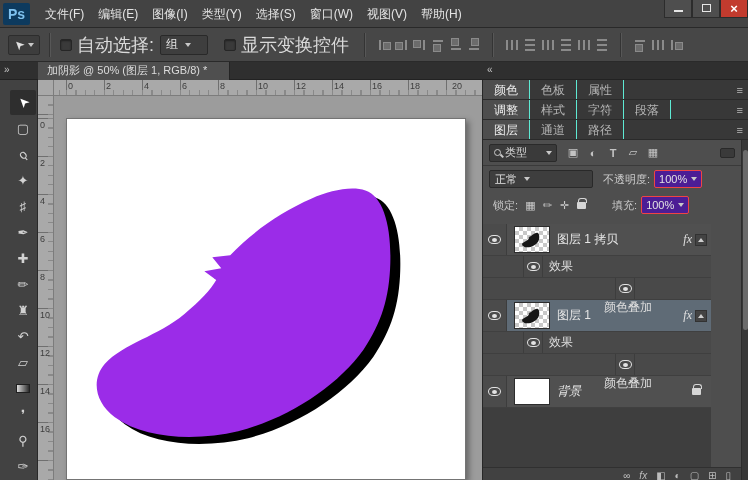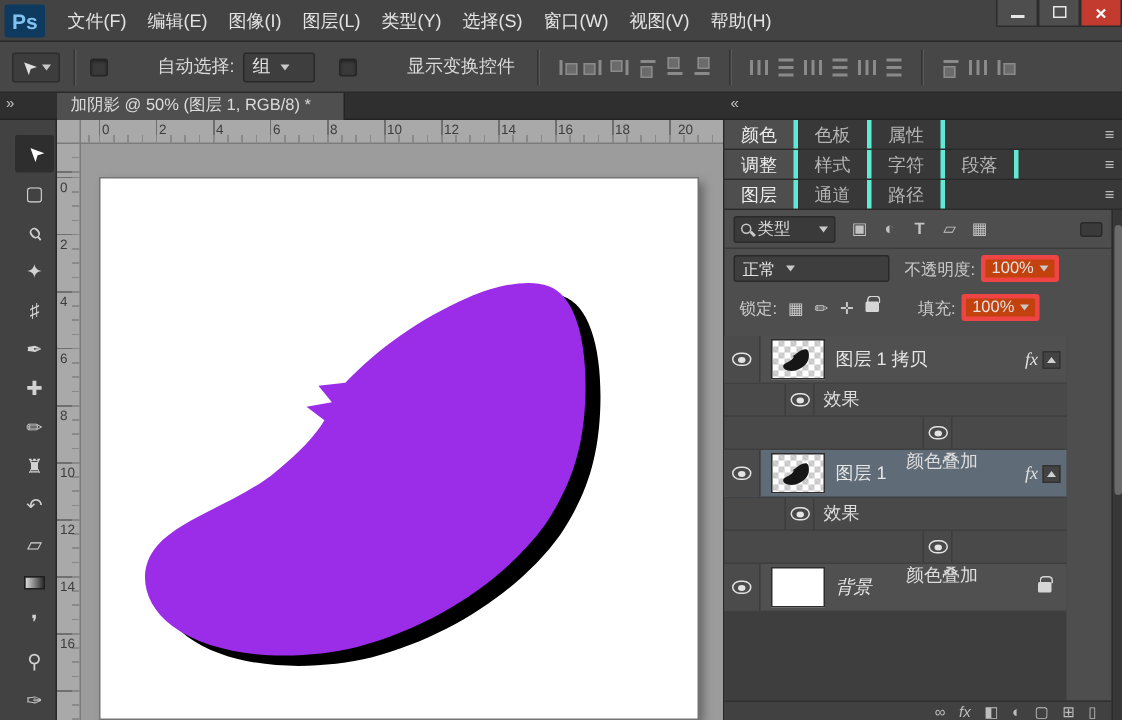--- a/index.html
+++ b/index.html
@@ -15,21 +15,21 @@
   .win-btn.close{background:#c23b2e;color:#fff;font-size:13px;font-weight:bold;}
   .min-glyph{width:9px;height:2px;background:#e6e6e6;margin-top:6px;}
   .restore-glyph{width:9px;height:8px;border:1px solid #e6e6e6;background:transparent;}
 
   
   #optionsbar{position:absolute;left:0;top:28px;width:748px;height:34px;background:#474747;border-bottom:1px solid #2a2a2a;display:flex;align-items:center;}
   .tool-badge{display:flex;align-items:center;margin-left:8px;padding:3px 5px;background:#3d3d3d;border:1px solid #2d2d2d;border-radius:2px;color:#e0e0e0;}
   .tiny-arr{width:0;height:0;border-left:3.5px solid transparent;border-right:3.5px solid transparent;border-top:4px solid #c8c8c8;margin-left:4px;}
   .ob-sep{width:0;height:24px;border-left:1px solid #343434;border-right:1px solid #575757;margin:0 9px;}
   .cb{width:12px;height:12px;background:#3a3a3a;border:1px solid #262626;border-radius:2px;margin-right:5px;box-shadow:inset 0 1px 2px rgba(0,0,0,.45);flex:none;}
-  .ob-label{font-size:12px;color:#dadada;margin-right:6px;white-space:nowrap;margin-left:28px;}
+  .ob-label{font-size:18px;color:#dadada;margin-right:6px;white-space:nowrap;}
   .combo{height:20px;background:#3e3e3e;border:1px solid #292929;border-radius:2px;display:flex;align-items:center;padding:0 5px;color:#e2e2e2;font-size:12px;white-space:nowrap;}
   .combo .arr{width:0;height:0;border-left:3.5px solid transparent;border-right:3.5px solid transparent;border-top:4px solid #c8c8c8;margin-left:7px;}
   .ai,.di{width:14px;height:14px;position:relative;margin:0 2px;opacity:.5;flex:none;}
   .ai::before{content:'';position:absolute;left:2px;top:2px;width:2px;height:10px;background:#ccc;}
   .ai::after{content:'';position:absolute;left:6px;top:4px;width:6px;height:6px;background:#909090;border:1px solid #ccc;}
   .di::before{content:'';position:absolute;left:1px;top:2px;width:2px;height:10px;background:#ccc;box-shadow:5px 0 0 #ccc,10px 0 0 #ccc;}
   .r90{transform:rotate(90deg);} .r180{transform:rotate(180deg);} .r270{transform:rotate(270deg);}
 
   
   #docbar{position:absolute;left:0;top:62px;width:748px;height:18px;background:#2f2f2f;border-bottom:1px solid #222;}
@@ -55,34 +55,34 @@
   .ruler-v{position:absolute;left:0;top:16px;width:16px;height:384px;background:#a9a9a9;border-right:1px solid #7c7c7c;
     background-image:repeating-linear-gradient(180deg,#6f6f6f 0 1px,transparent 1px 38px);background-position:0 22px;}
   .ruler-v .minors{position:absolute;right:0;top:0;width:5px;height:100%;background:repeating-linear-gradient(180deg,#898989 0 1px,transparent 1px 9.5px);background-position:0 22px;}
   .rv-num{position:absolute;left:2px;font-size:9px;color:#3d3d3d;}
   .canvas{position:absolute;left:28px;top:38px;width:400px;height:362px;background:#fff;border:1px solid #747474;box-shadow:3px 3px 6px rgba(0,0,0,.35);}
   .canvas svg{position:absolute;left:0;top:0;width:100%;height:100%;}
 
   
   #rightdock{position:absolute;left:482px;top:80px;width:266px;height:400px;background:#3c3c3c;border-left:1px solid #272727;}
   .tabrow{height:20px;display:flex;background:#383838;border-bottom:1px solid #2a2a2a;position:relative;}
-  .ptab{padding:0 11px;line-height:20px;font-size:12px;color:#b5b5b5;border-right:3px solid #5eead4;white-space:nowrap;}
+  .ptab{padding:0 11px;line-height:20px;font-size:12px;color:#b5b5b5;border-right:1px solid #5eead4;white-space:nowrap;}
   .ptab.active{background:#4e4e4e;color:#ececec;}
   .pmenu{position:absolute;right:5px;top:0;line-height:20px;color:#b9b9b9;font-size:11px;}
 
   .panel-body{position:absolute;left:0;top:60px;width:266px;height:340px;background:#4e4e4e;}
   .filter-row,.blend-row,.lock-row{height:26px;display:flex;align-items:center;padding:0 14px 0 6px;}
   .filter-row{border-bottom:1px solid #3a3a3a;align-items:center;}
   .search-combo{width:68px;height:18px;background:#3a3a3a;border:1px solid #2a2a2a;border-radius:2px;display:flex;align-items:center;padding:0 4px;color:#d8d8d8;font-size:11px;}
   .mag{width:7px;height:7px;border:1.5px solid #c9c9c9;border-radius:50%;position:relative;margin-right:4px;flex:none;}
   .mag::after{content:'';position:absolute;width:4px;height:1.5px;background:#c9c9c9;transform:rotate(45deg);right:-4px;bottom:-1.5px;}
   .f-ic{width:20px;text-align:center;color:#c3c3c3;font-size:11px;font-weight:bold;}
   .f-toggle{margin-left:auto;width:15px;height:10px;background:#3a3a3a;border:1px solid #292929;border-radius:2px;}
   .sm-label{color:#cbcbcb;font-size:11px;margin:0 4px;white-space:nowrap;}
-  .val-combo{height:18px;background:#c2410c;border:3px solid #ef4444;border-radius:2px;display:flex;align-items:center;padding:0 4px;font-size:11px;color:#e2e2e2;}
+  .val-combo{height:18px;background:#4c1d95;border:1px solid #ef4444;border-radius:2px;display:flex;align-items:center;padding:0 4px;font-size:11px;color:#e2e2e2;}
   .lk-ic{width:17px;text-align:center;color:#c9c9c9;font-size:11px;}
   .padlock{width:9px;height:7px;background:#d6d6d6;border-radius:1px;position:relative;display:inline-block;}
   .padlock::before{content:'';position:absolute;left:1px;top:-4px;width:7px;height:4px;border:1.5px solid #d6d6d6;border-bottom:none;border-radius:3px 3px 0 0;}
 
   .rows{position:absolute;left:0;top:84px;width:228px;bottom:0;background:#3e3e3e;}
   .lrow{height:32px;display:flex;align-items:center;background:#505050;border-bottom:1px solid #404040;}
   .lrow.sel{background:#5f6b76;}
   .srow{height:22px;display:flex;align-items:center;background:#494949;border-bottom:1px solid #3f3f3f;padding-left:40px;}
   .srow.deep{padding-left:56px;flex-direction:column;}
   .eyebox{width:24px;height:100%;flex:none;border-right:1px solid #3d3d3d;background:#4b4b4b;display:flex;align-items:center;justify-content:center;}
@@ -107,21 +107,20 @@
   .sthumb{position:absolute;left:1px;right:1px;top:10px;height:180px;background:#6a6a6a;border-radius:3px;}
 </style>
 </head>
 <body>
 
 <div id="titlebar">
   <div class="ps-logo">Ps</div>
   <div class="menu-item">文件(F)</div>
   <div class="menu-item">编辑(E)</div>
   <div class="menu-item">图像(I)</div>
-  <div class="menu-item">图层(L)</div>
   <div class="menu-item">类型(Y)</div>
   <div class="menu-item">选择(S)</div>
   <div class="menu-item">窗口(W)</div>
   <div class="menu-item">视图(V)</div>
   <div class="menu-item">帮助(H)</div>
   <div class="win-controls">
     <div class="win-btn">
         <span class="min-glyph"></span>
       </div>
     <div class="win-btn">

